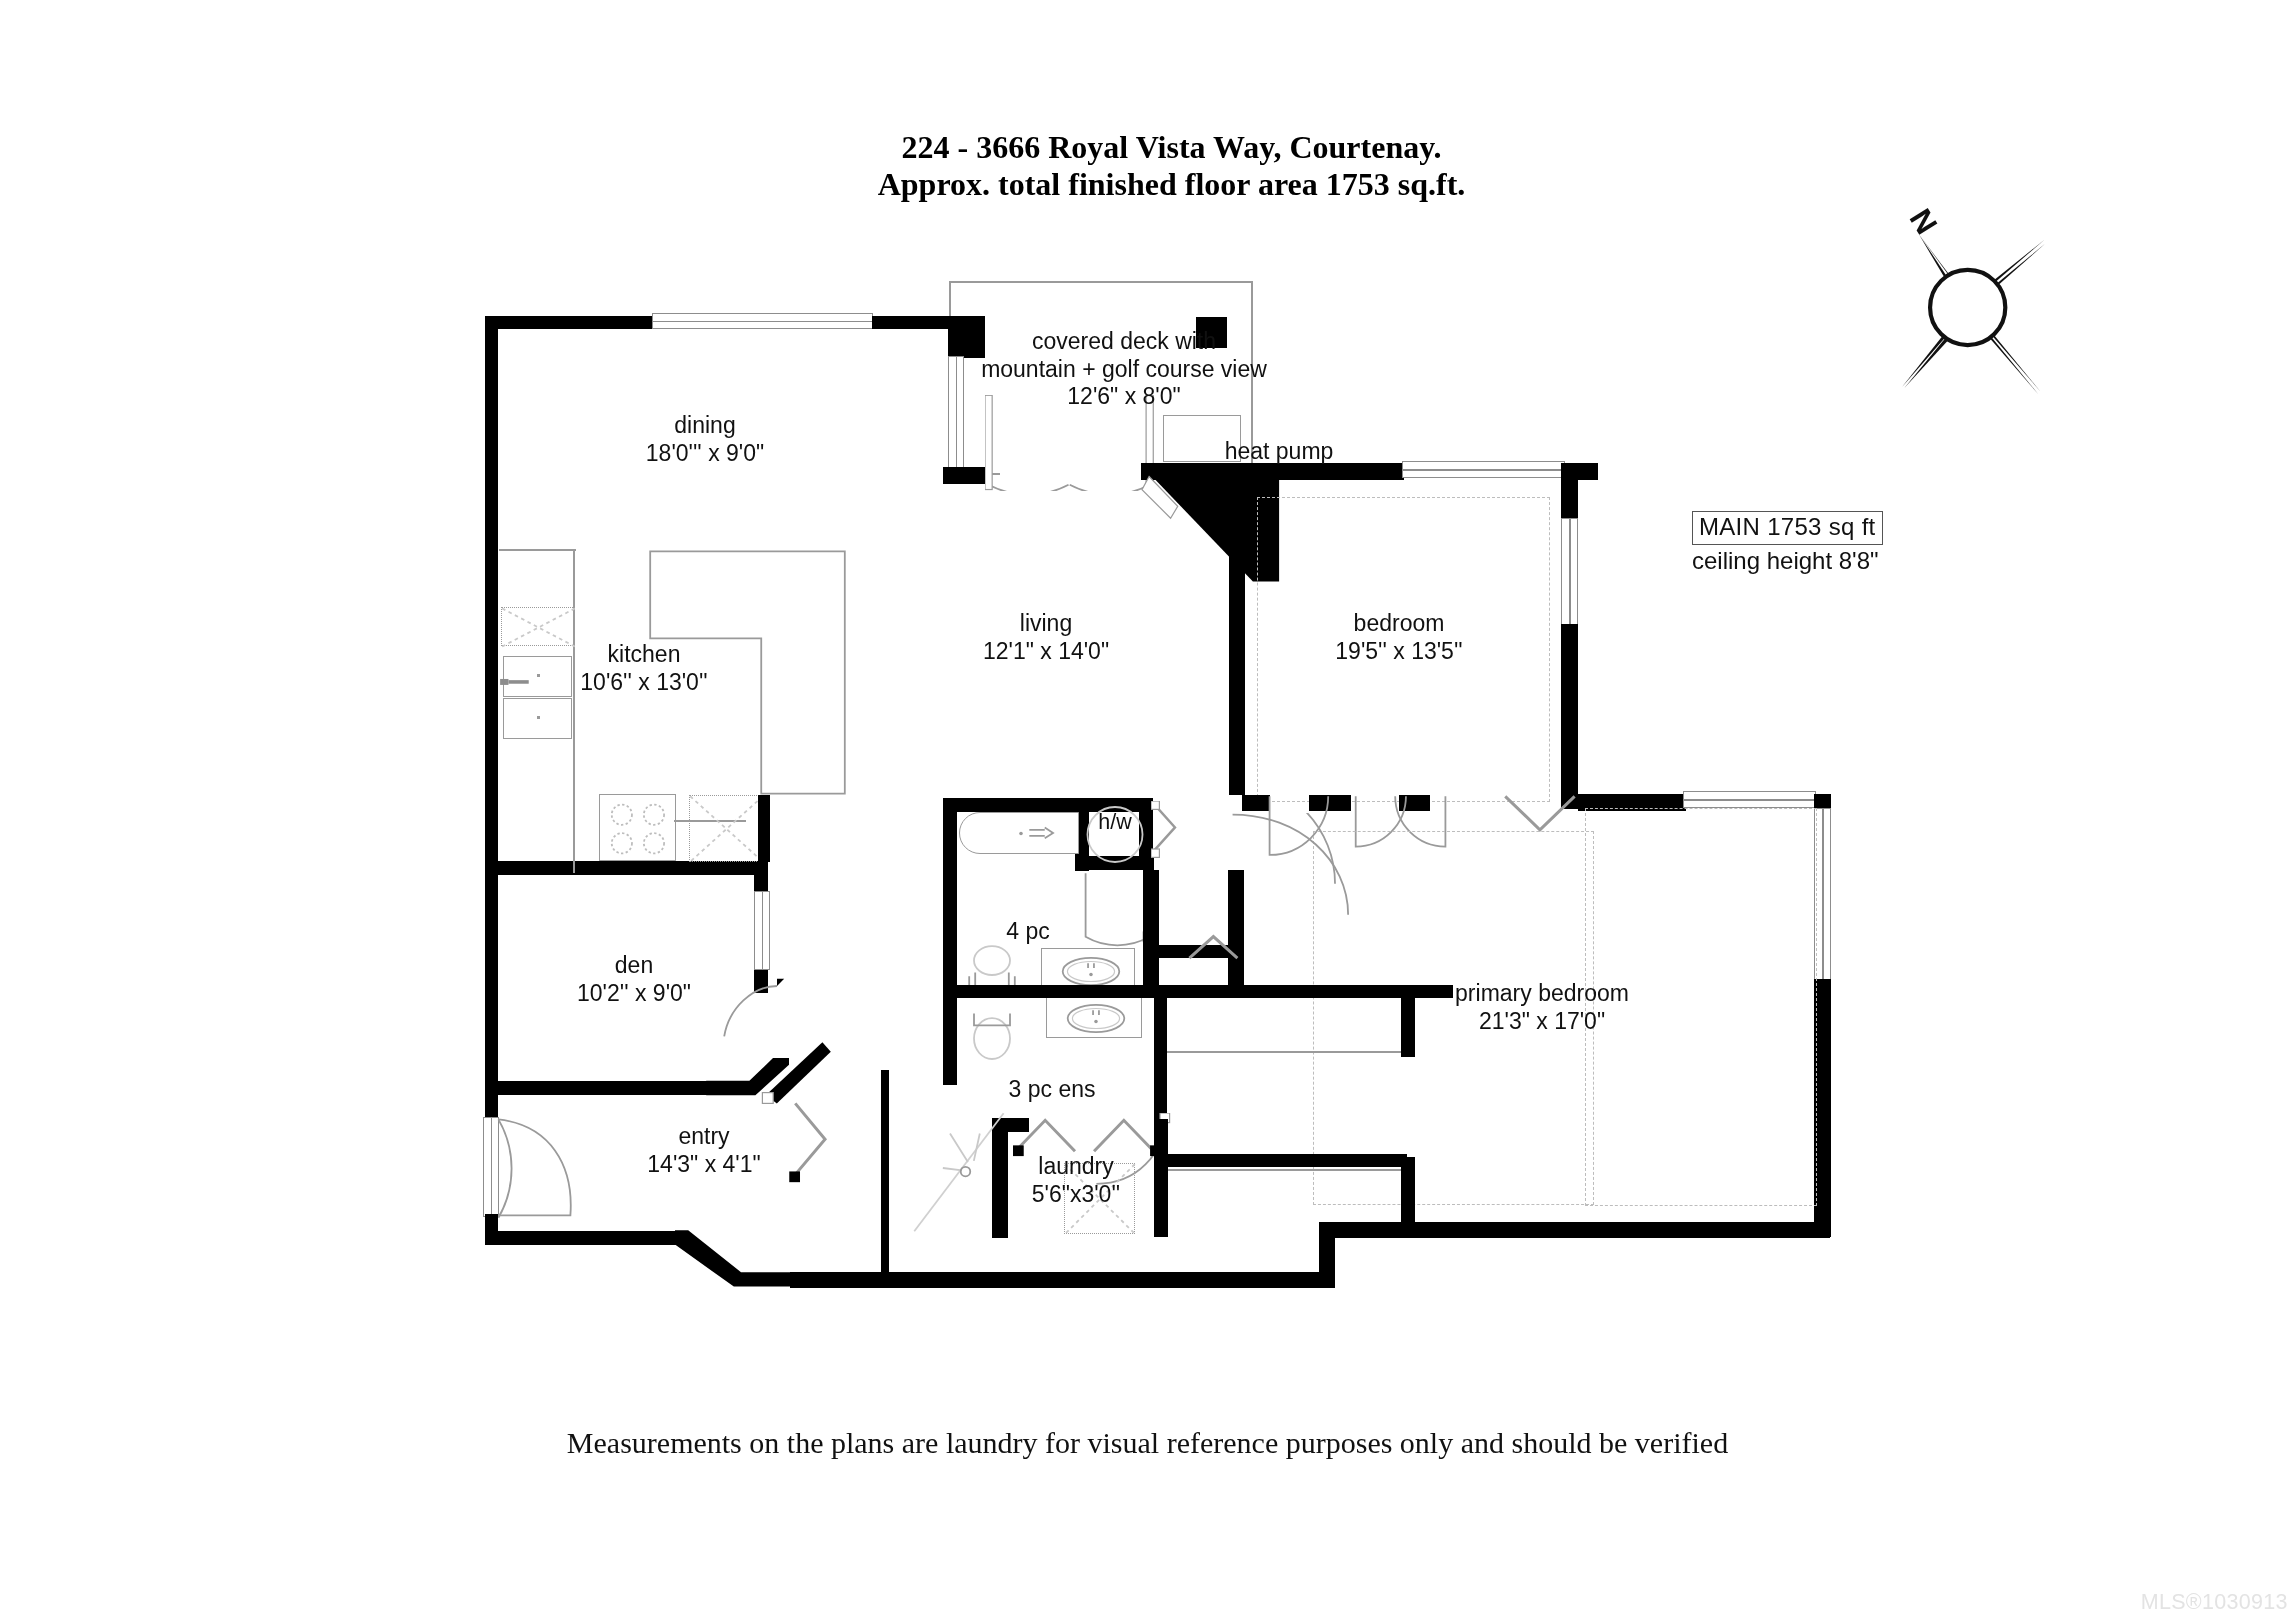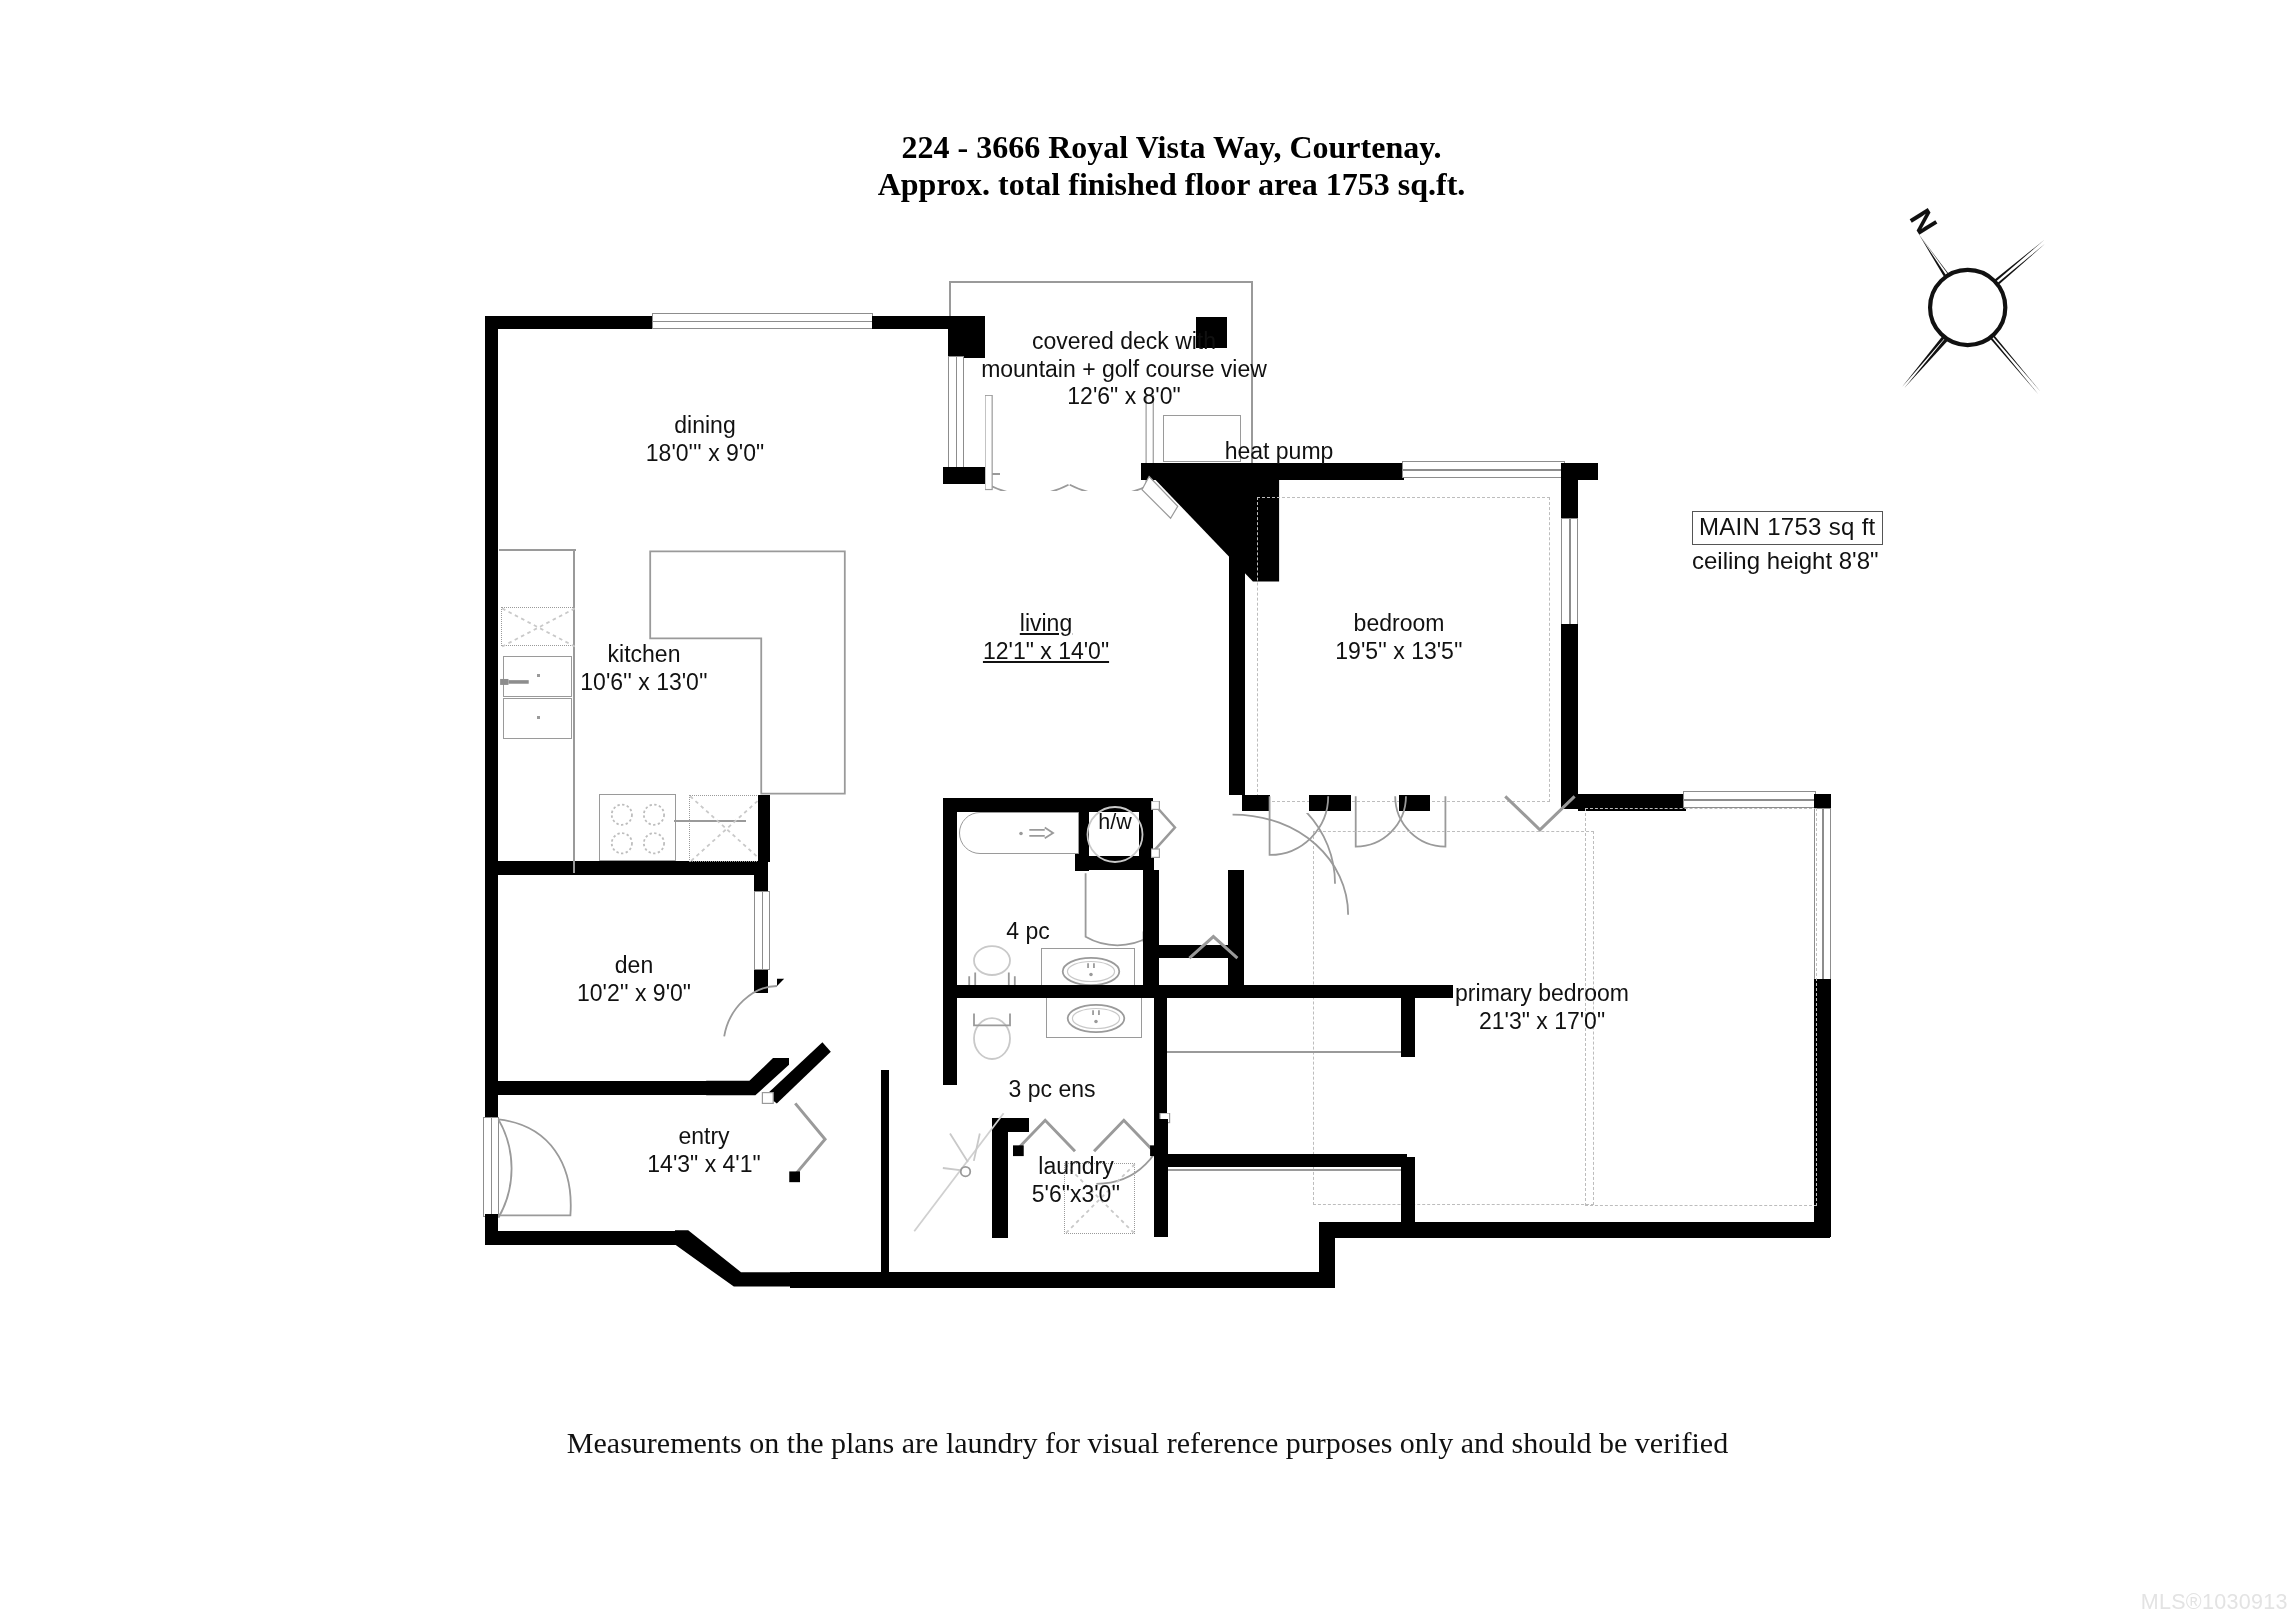--- a/index.html
+++ b/index.html
@@ -333,21 +333,21 @@
     <div class="wall" style="left:758px;top:795px;width:12px;height:67px;"></div>
 
     <div class="rlabel" style="left:705px;top:412px;">
       <span class="nm">dining</span>
       <span class="dm">18'0''' x 9'0"</span>
     </div>
     <div class="rlabel" style="left:644px;top:641px;">
       <span class="nm">kitchen</span>
       <span class="dm">10'6'' x 13'0''</span>
     </div>
-    <div class="rlabel" style="left:1046px;top:610px;text-decoration:underline;">
+    <div class="rlabel" style="left:1046px;top:610px;">
       <span class="nm">living</span>
       <span class="dm">12'1" x 14'0"</span>
     </div>
     <div class="rlabel" style="left:1399px;top:610px;">
       <span class="nm">bedroom</span>
       <span class="dm">19'5'' x 13'5''</span>
     </div>
     <div class="rlabel" style="left:1542px;top:980px;">
       <span class="nm">primary bedroom</span>
       <span class="dm">21'3" x 17'0"</span>

